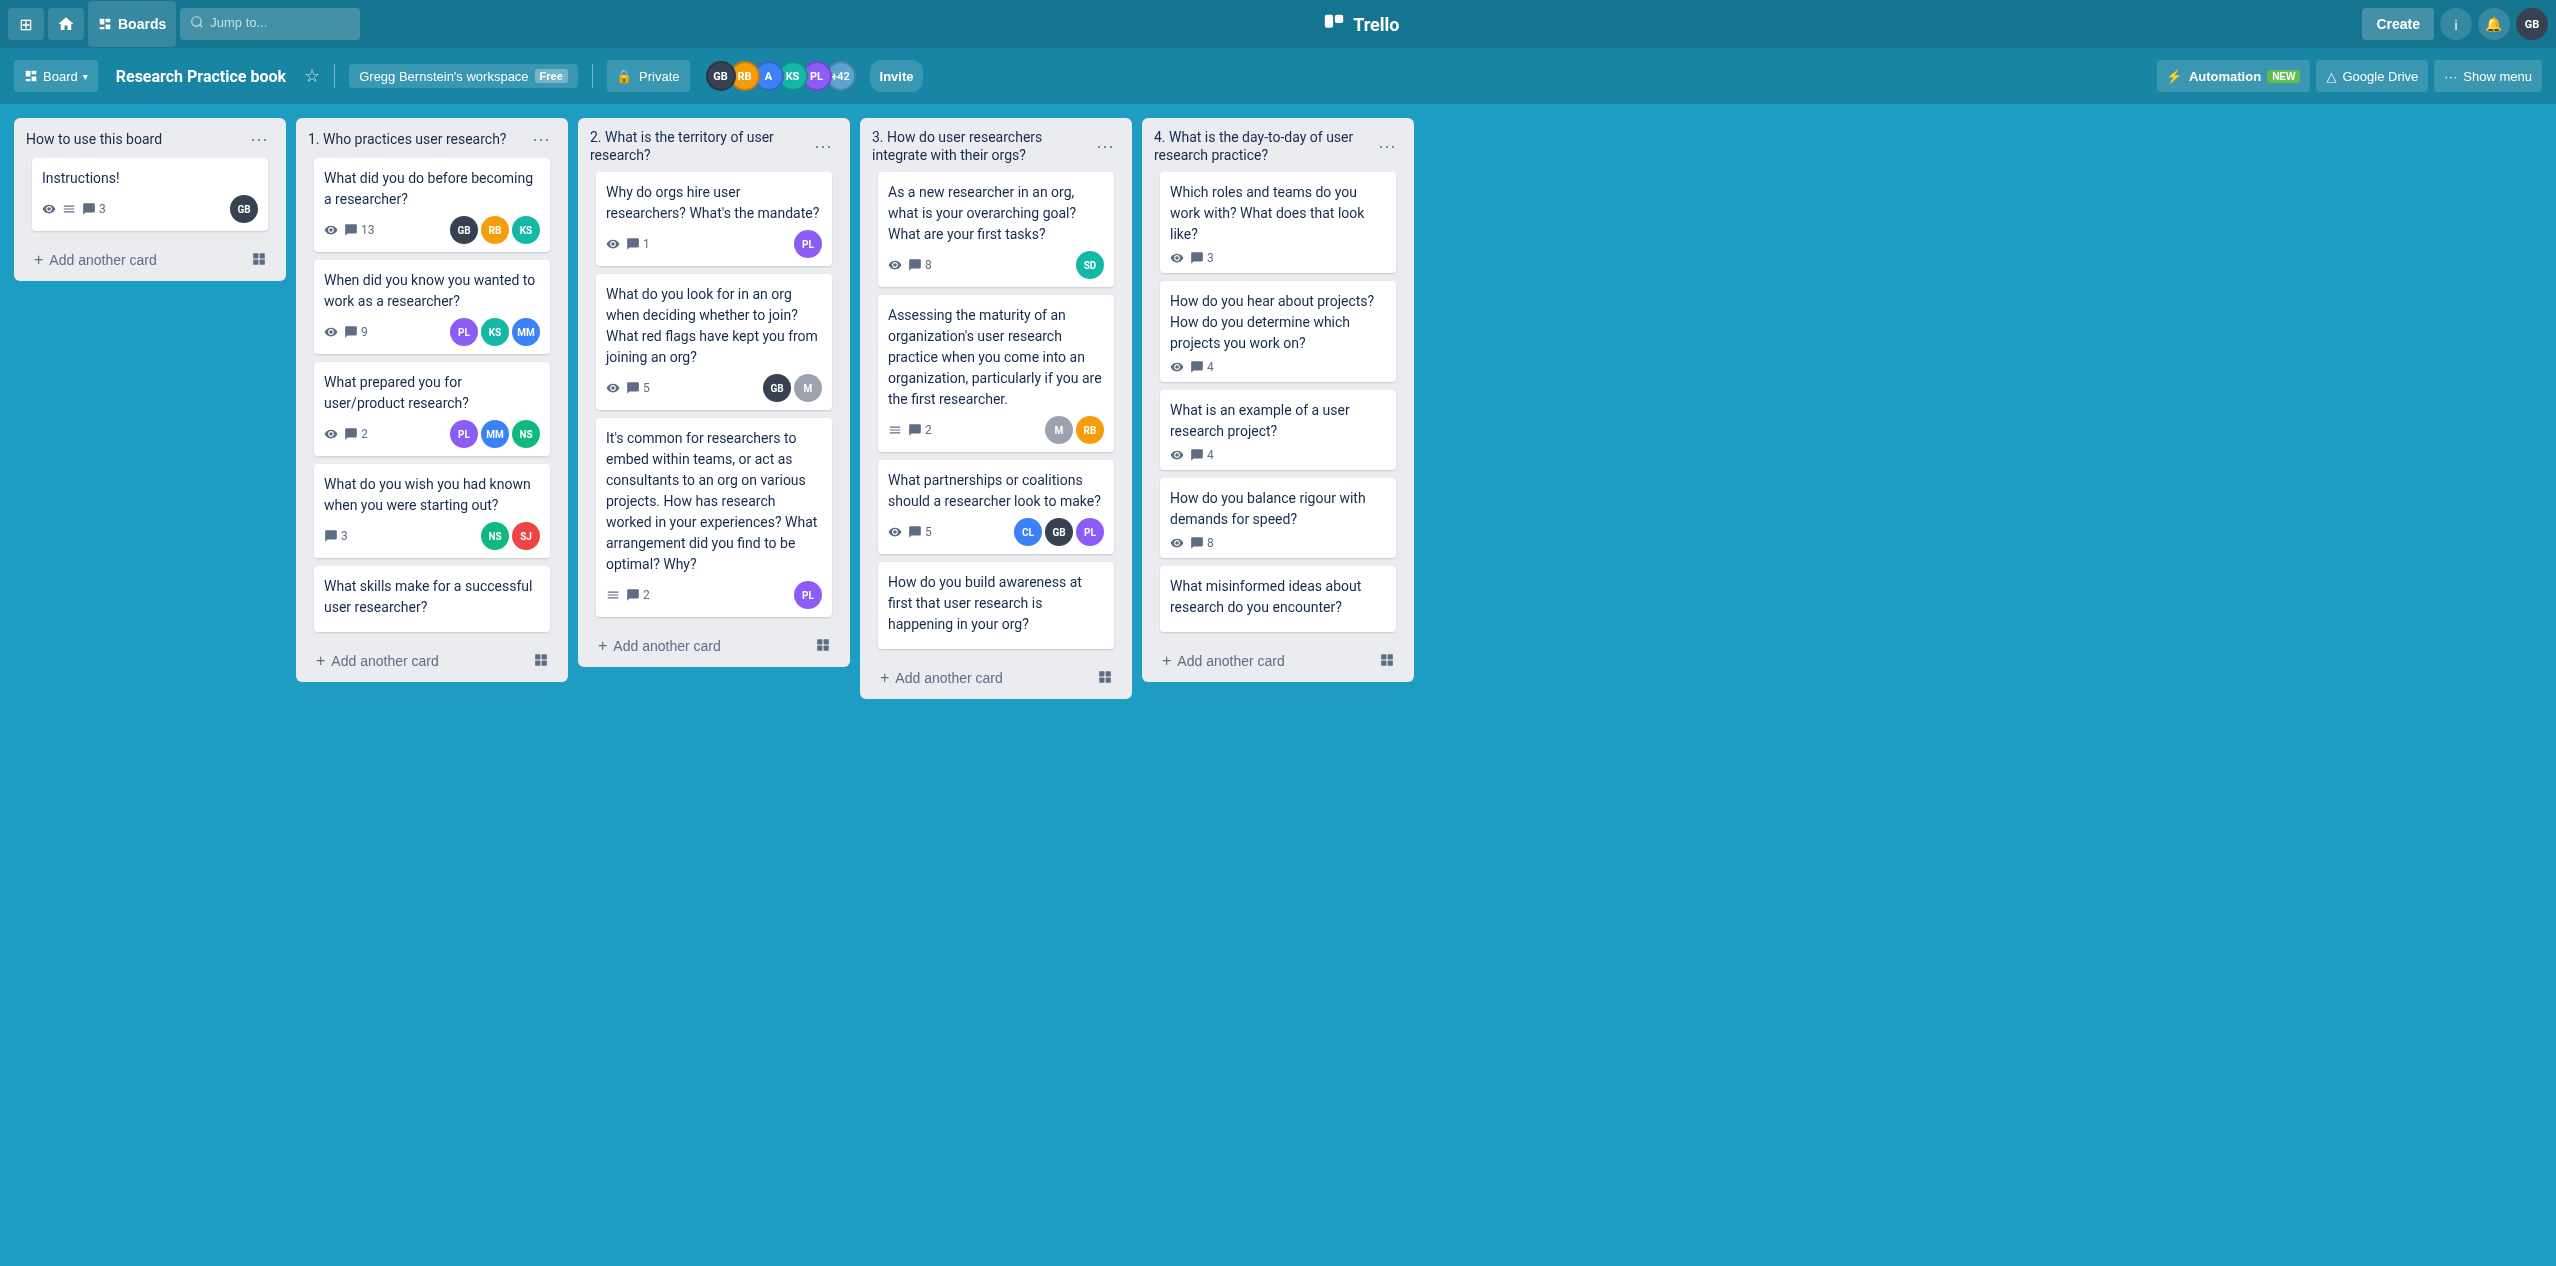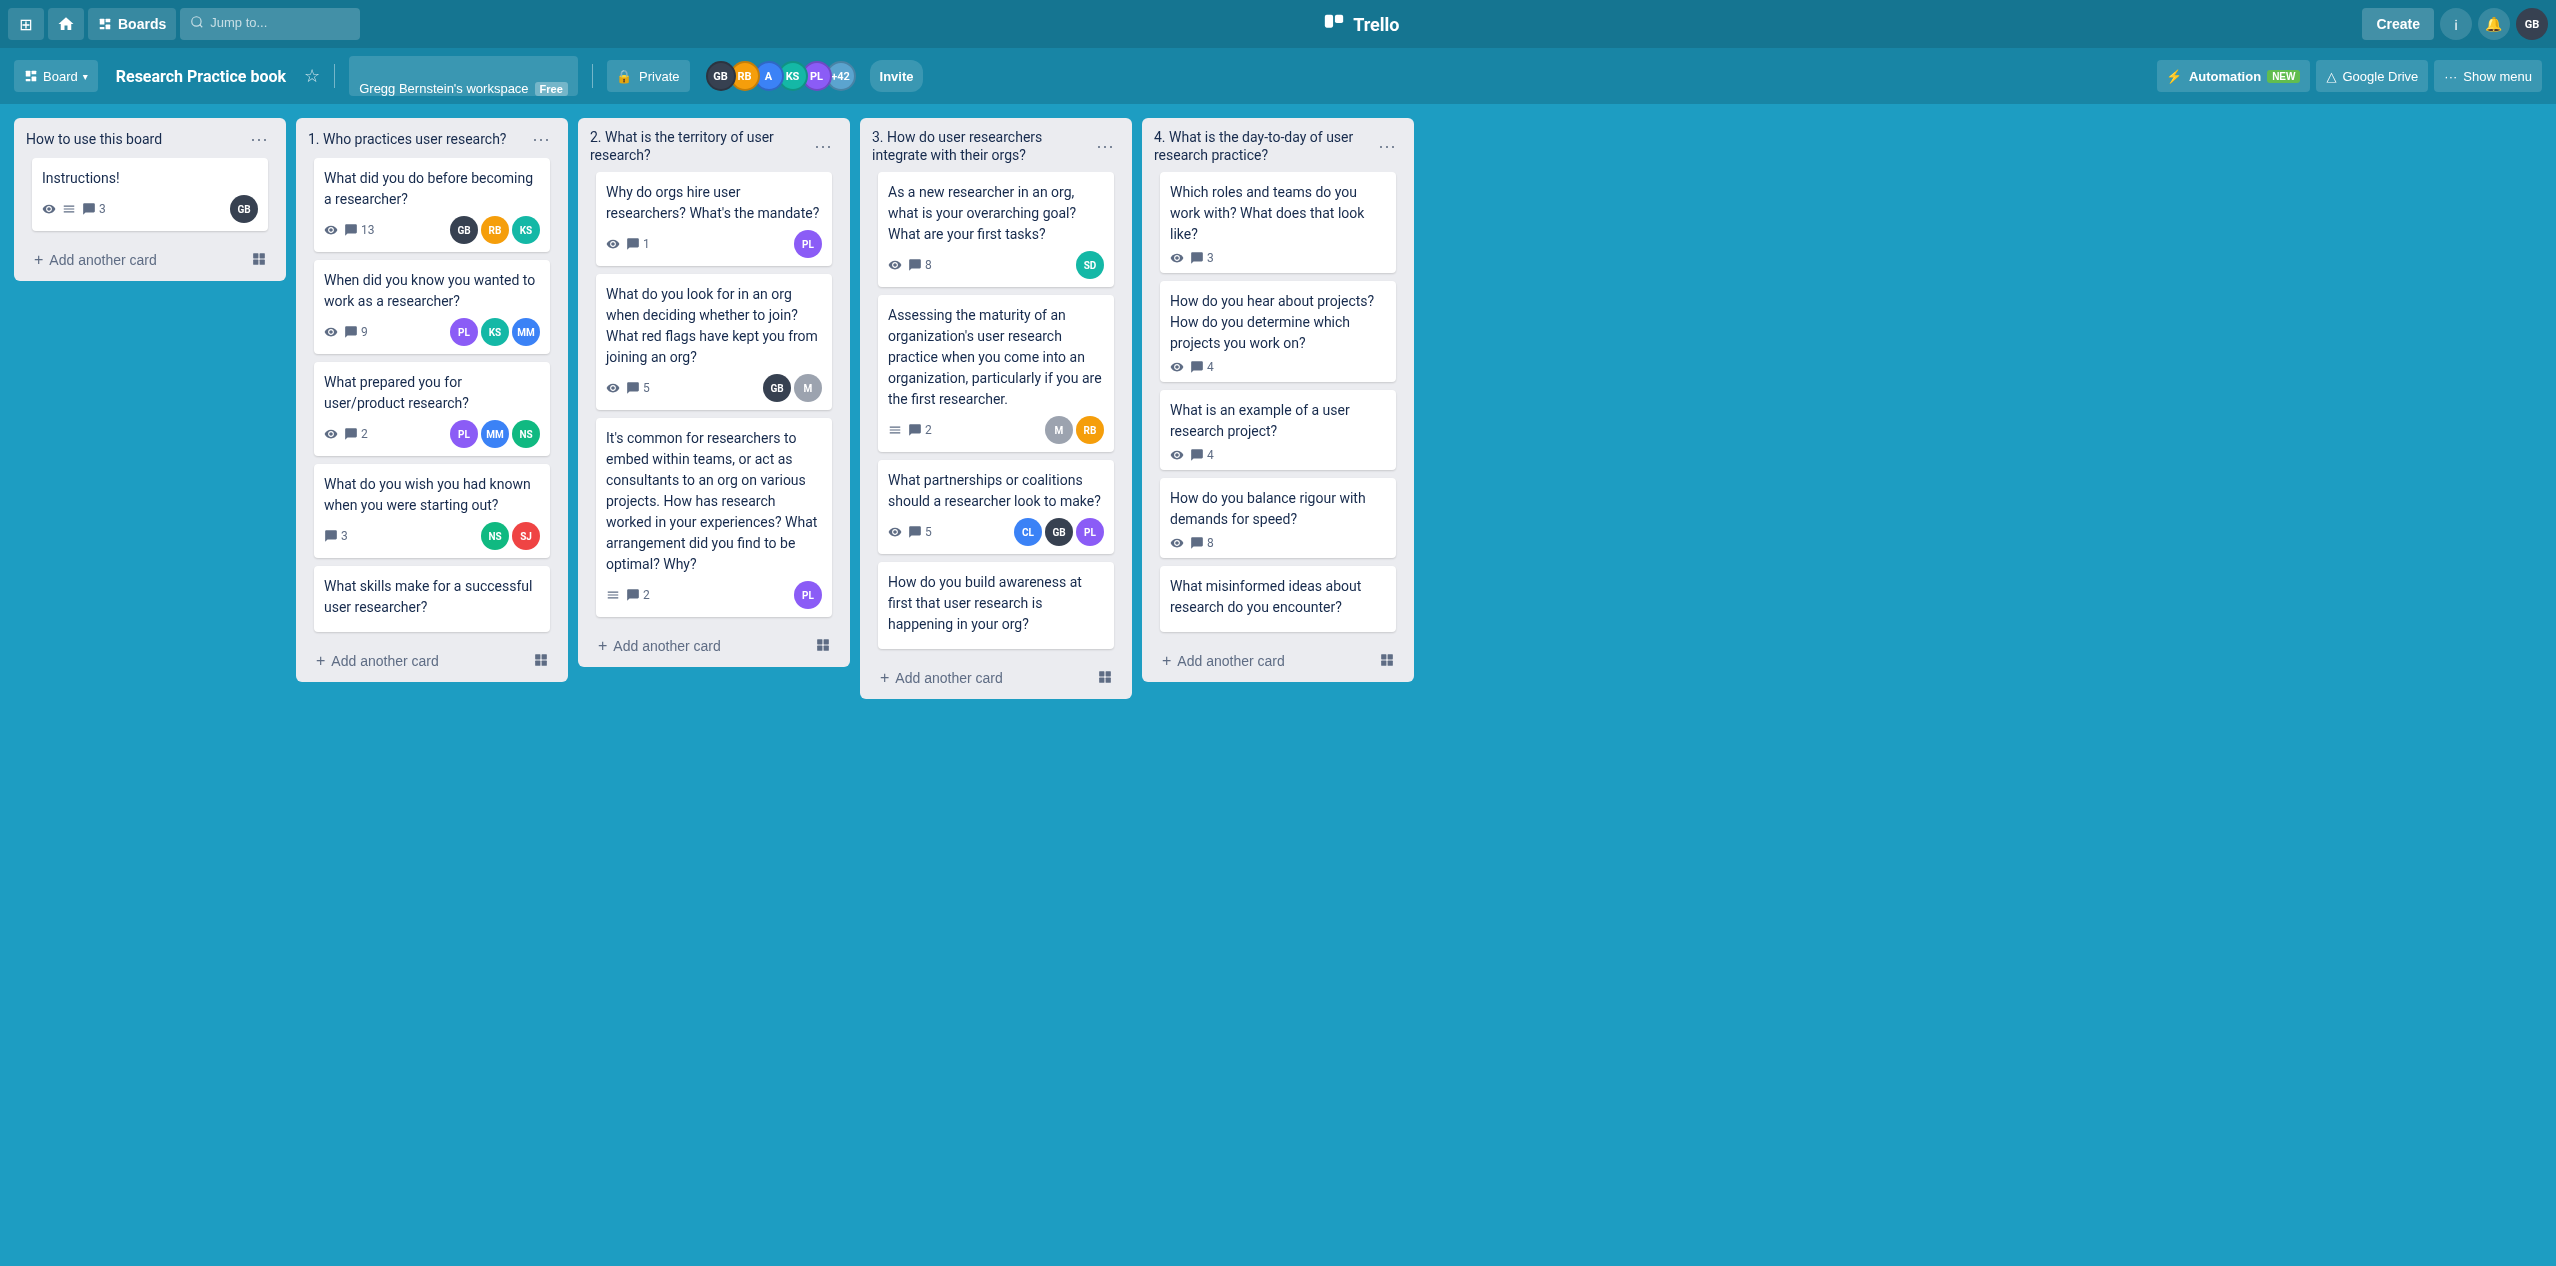--- a/index.html
+++ b/index.html
@@ -42,21 +42,21 @@
       display: flex;
       align-items: center;
       justify-content: center;
       cursor: pointer;
     }
     .nav-boards-btn {
       background: rgba(255,255,255,0.15);
       border: none;
       border-radius: 4px;
       color: white;
-      height: 32px;
+      height: 46px;
       padding: 0 10px;
       display: flex;
       align-items: center;
       gap: 6px;
       cursor: pointer;
       font-size: 14px;
       font-weight: 600;
     }
     .nav-search {
       background: rgba(255,255,255,0.2);
@@ -170,24 +170,24 @@
       width: 1px;
       height: 24px;
       background: rgba(255,255,255,0.4);
       margin: 0 4px;
     }
     .workspace-btn {
       background: rgba(255,255,255,0.15);
       border: none;
       border-radius: 4px;
       color: white;
-      height: 40px;
+      height: 24px;
       padding: 0 10px;
       display: flex;
-      align-items: flex-end;
+      align-items: center;
       gap: 6px;
       cursor: pointer;
       font-size: 13px;
     }
     .free-badge {
       background: rgba(255,255,255,0.3);
       border-radius: 3px;
       padding: 1px 5px;
       font-size: 11px;
       font-weight: 600;

